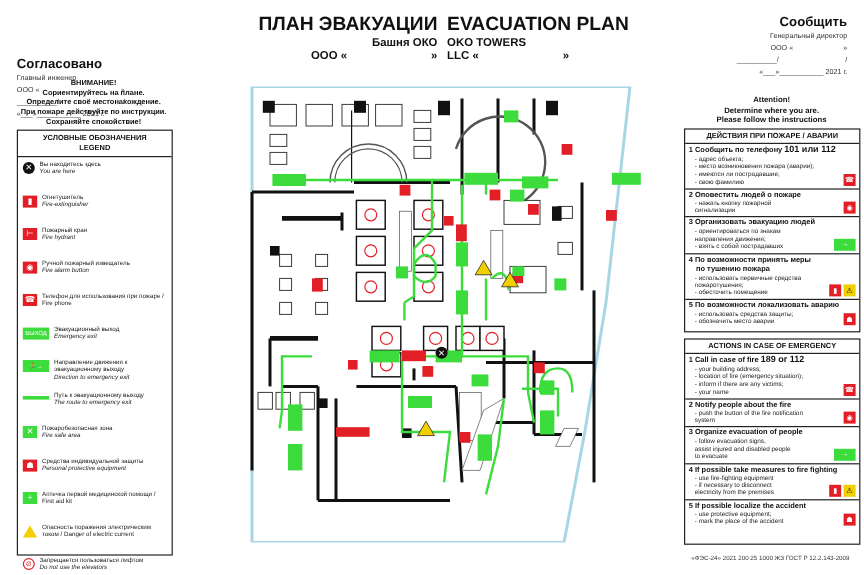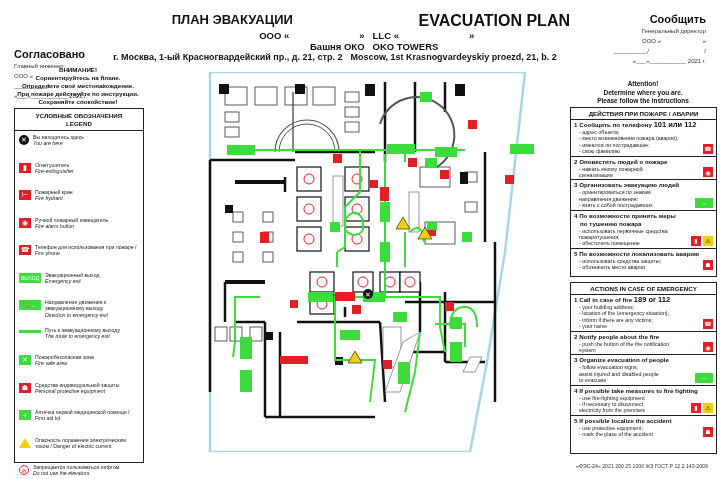--- a/index.html
+++ b/index.html
@@ -7,22 +7,22 @@
   body { font-family: "Liberation Sans", sans-serif; color: #111; position: relative; }
 
   .sign-block { position: absolute; top: 12px; font-size: 6px; color: #333; line-height: 10px; }
   .sign-block .hdr { font-size: 11px; font-weight: bold; color: #111; line-height: 14px; }
   .sign-left { left: 14px; width: 90px; margin-top: 35px; }
   .sign-right { right: 14px; width: 92px; text-align: right; }
   .sign-row { display: flex; justify-content: space-between; }
 
   .title-wrap { position: absolute; top: 12px; left: 100px; width: 470px; }
   .title-row { display: flex; justify-content: center; gap: 8px; }
-  .title-ru { font-size: 13px; font-weight: bold; text-align: center; width: 268px; }
-  .title-en { font-size: 16px; font-weight: bold; text-align: right; width: 200px; }
+  .title-ru { font-size: 16px; font-weight: bold; text-align: right; width: 268px; }
+  .title-en { font-size: 16px; font-weight: bold; text-align: left; width: 200px; }
   .sub-row { display: flex; gap: 8px; font-size: 9.5px; font-weight: bold; line-height: 11px; }
   .sub-ru { width: 268px; text-align: right; }
   .sub-en { width: 200px; text-align: left; }
   .llc-row span.q { display: inline-block; width: 70px; }
 
   .warn-ru { position: absolute; top: 66px; left: 8px; width: 140px; text-align: center; font-size: 6.2px; font-weight: bold; line-height: 8px; }
   .warn-en { position: absolute; top: 80px; left: 570px; width: 146px; text-align: center; font-size: 6.5px; font-weight: bold; line-height: 8.5px; }
 
   .legend { position: absolute; top: 108px; left: 14px; width: 130px; height: 355px; border: 1px solid #222; }
   .legend-hdr { border-bottom: 1px solid #222; text-align: center; font-size: 6.2px; font-weight: bold; padding: 3px 0; line-height: 7.5px; }
@@ -85,31 +85,27 @@
       <span>/</span>
     </div>
   <div>«___»___________ 2021 г.</div>
 </div>
 
 <div class="title-wrap">
   <div class="title-row">
     <div class="title-ru">ПЛАН ЭВАКУАЦИИ</div>
     <div class="title-en">EVACUATION PLAN</div>
   </div>
+  <div class="sub-row">
+    <div class="sub-ru">Башня ОКО</div>
+    <div class="sub-en">OKO TOWERS</div>
+  </div>
   <div class="sub-row llc-row">
     <div class="sub-ru"><span>ООО «</span><span class="q"></span><span>»</span></div>
     <div class="sub-en"><span>LLC «</span><span class="q"></span><span>»</span></div>
-  </div>
-  <div class="sub-row">
-    <div class="sub-ru">Башня ОКО</div>
-    <div class="sub-en">OKO TOWERS</div>
-  </div>
-  <div class="sub-row" style="font-size:9px;">
-    <div class="sub-ru" style="width:300px;margin-left:-32px">г. Москва, 1-ый Красногвардейский пр., д. 21, стр. 2</div>
-    <div class="sub-en" style="width:240px">Moscow, 1st Krasnogvardeyskiy proezd, 21, b. 2</div>
   </div>
 </div>
 
 <div class="warn-ru">
   <div>ВНИМАНИЕ!</div>
   <div>Сориентируйтесь на плане.</div>
   <div>Определите своё местонахождение.</div>
   <div>При пожаре действуйте по инструкции.</div>
   <div>Сохраняйте спокойствие!</div>
 </div>

